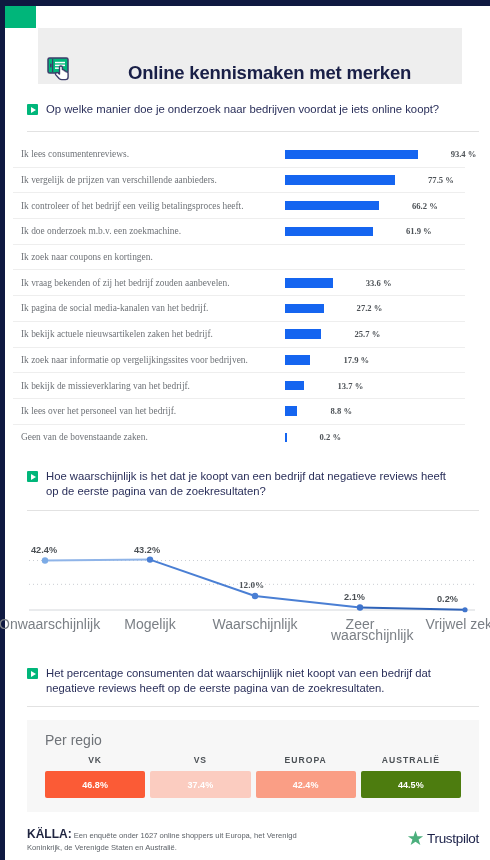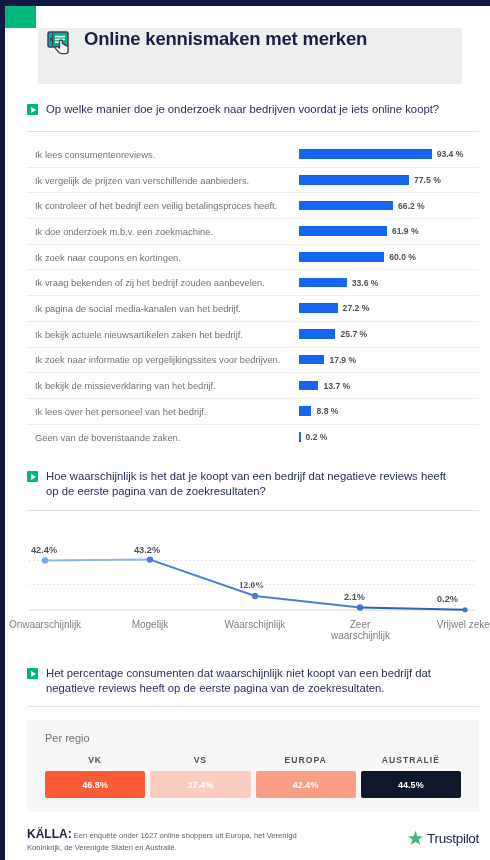--- a/index.html
+++ b/index.html
@@ -22,21 +22,22 @@
     left: 0; top: 0;
     width: 31px; height: 22px;
     background: #00b67a;
   }
   .header {
     position: absolute;
     left: 33px; top: 22px;
     width: 424px; height: 56px;
     background: #eeeeee;
     display: flex;
-    align-items: flex-start;
+    align-items: flex-end;
+    gap: 44px;
   }
   .header-icon {
     width: 44px;
     display: flex;
     justify-content: center;
     align-items: center;
     flex: 0 0 44px;
   }
   .header-title {
     font-size: 18.5px;
@@ -75,41 +76,44 @@
     font-weight: 500;
   }
   .rule {
     position: absolute;
     height: 1px;
     background: #e2e2e2;
   }
   
   #barchart {
     position: absolute;
-    left: 22px; top: 136px;
+    left: 8px; top: 136px;
     width: 452px;
+    font-family: Liberation Serif, serif;
   }
   .bar-row {
     display: flex;
     align-items: center;
     height: 25.7px;
     border-bottom: 1px solid #eeeeee;
   }
   .bar-row:last-child { border-bottom: none; }
   .bar-label {
     flex: 0 0 272px;
     font-size: 9.4px;
     color: #6f7378;
     white-space: nowrap;
     padding-left: 8px;
   }
   .bar-track {
     flex: 1 1 auto;
     display: flex;
+    align-items: center;
     position: relative;
+    gap: 28px;
   }
   .bar-fill {
     height: 9.5px;
     background: #1565f0;
     min-width: 1.5px;
   }
   .bar-value {
     font-size: 8.6px;
     font-weight: bold;
     color: #4c5156;
@@ -118,21 +122,21 @@
   }
   
   #linechart {
     position: absolute;
     left: 22px; top: 516px;
     width: 452px; height: 122px;
   }
   #linechart svg { display: block; }
   .lc-axis-label {
     position: absolute;
-    font-size: 10px;
+    font-size: 14px;
     color: #7a7f85;
     text-align: center;
     line-height: 11px;
   }
   .lc-value {
     position: absolute;
     font-size: 9.2px;
     font-weight: bold;
     color: #4c5156;
     white-space: nowrap;
@@ -140,21 +144,21 @@
   
   #regions {
     position: absolute;
     left: 22px; top: 714px;
     width: 452px; height: 92px;
     background: #f7f7f7;
   }
   .region-title {
     position: absolute;
     left: 18px; top: 12px;
-    font-size: 11px;
+    font-size: 14px;
     color: #6f7378;
   }
   .region-cols {
     position: absolute;
     left: 18px; top: 35px;
     right: 18px;
     display: flex;
     gap: 5px;
   }
   .region-col { flex: 1 1 0; }
@@ -256,24 +260,20 @@
       </div>
       <div class="bar-row">
         <div class="bar-label">Ik doe onderzoek m.b.v. een zoekmachine.</div>
         <div class="bar-track">
           <div class="bar-fill" style="width: 87.898px; background: rgb(21, 101, 240);"></div>
           <span class="bar-value">61.9 %</span>
         </div>
       </div>
       <div class="bar-row">
         <div class="bar-label">Ik zoek naar coupons en kortingen.</div>
-        <div class="bar-track">
-          <div class="bar-fill" style="width: 85.2px; background: rgb(21, 101, 240);"></div>
-          <span class="bar-value">60.0 %</span>
-        </div>
       </div>
       <div class="bar-row">
         <div class="bar-label">Ik vraag bekenden of zij het bedrijf zouden aanbevelen.</div>
         <div class="bar-track">
           <div class="bar-fill" style="width: 47.712px; background: rgb(21, 101, 240);"></div>
           <span class="bar-value">33.6 %</span>
         </div>
       </div>
       <div class="bar-row">
         <div class="bar-label">Ik pagina de social media-kanalen van het bedrijf.</div>
@@ -368,21 +368,21 @@
         <div class="region-col">
           <div class="region-name">VS</div>
           <div class="region-bar" style="background: rgb(251, 204, 192);">37.4%</div>
         </div>
         <div class="region-col">
           <div class="region-name">EUROPA</div>
           <div class="region-bar" style="background: rgb(250, 158, 133);">42.4%</div>
         </div>
         <div class="region-col">
           <div class="region-name">AUSTRALIË</div>
-          <div class="region-bar" style="background: #0f172a;">44.5%</div>
+          <div class="region-bar" style="background: #4d7c0f;">44.5%</div>
         </div>
       </div>
   </div>
 
   <div id="footer">
     <div class="source-text">
       <b>KÄLLA:</b>
       <span>Een enquête onder 1627 online shoppers uit Europa, het Verenigd Koninkrijk, de Verenigde Staten en Australië.</span>
     </div>
     <div class="tp-logo">

